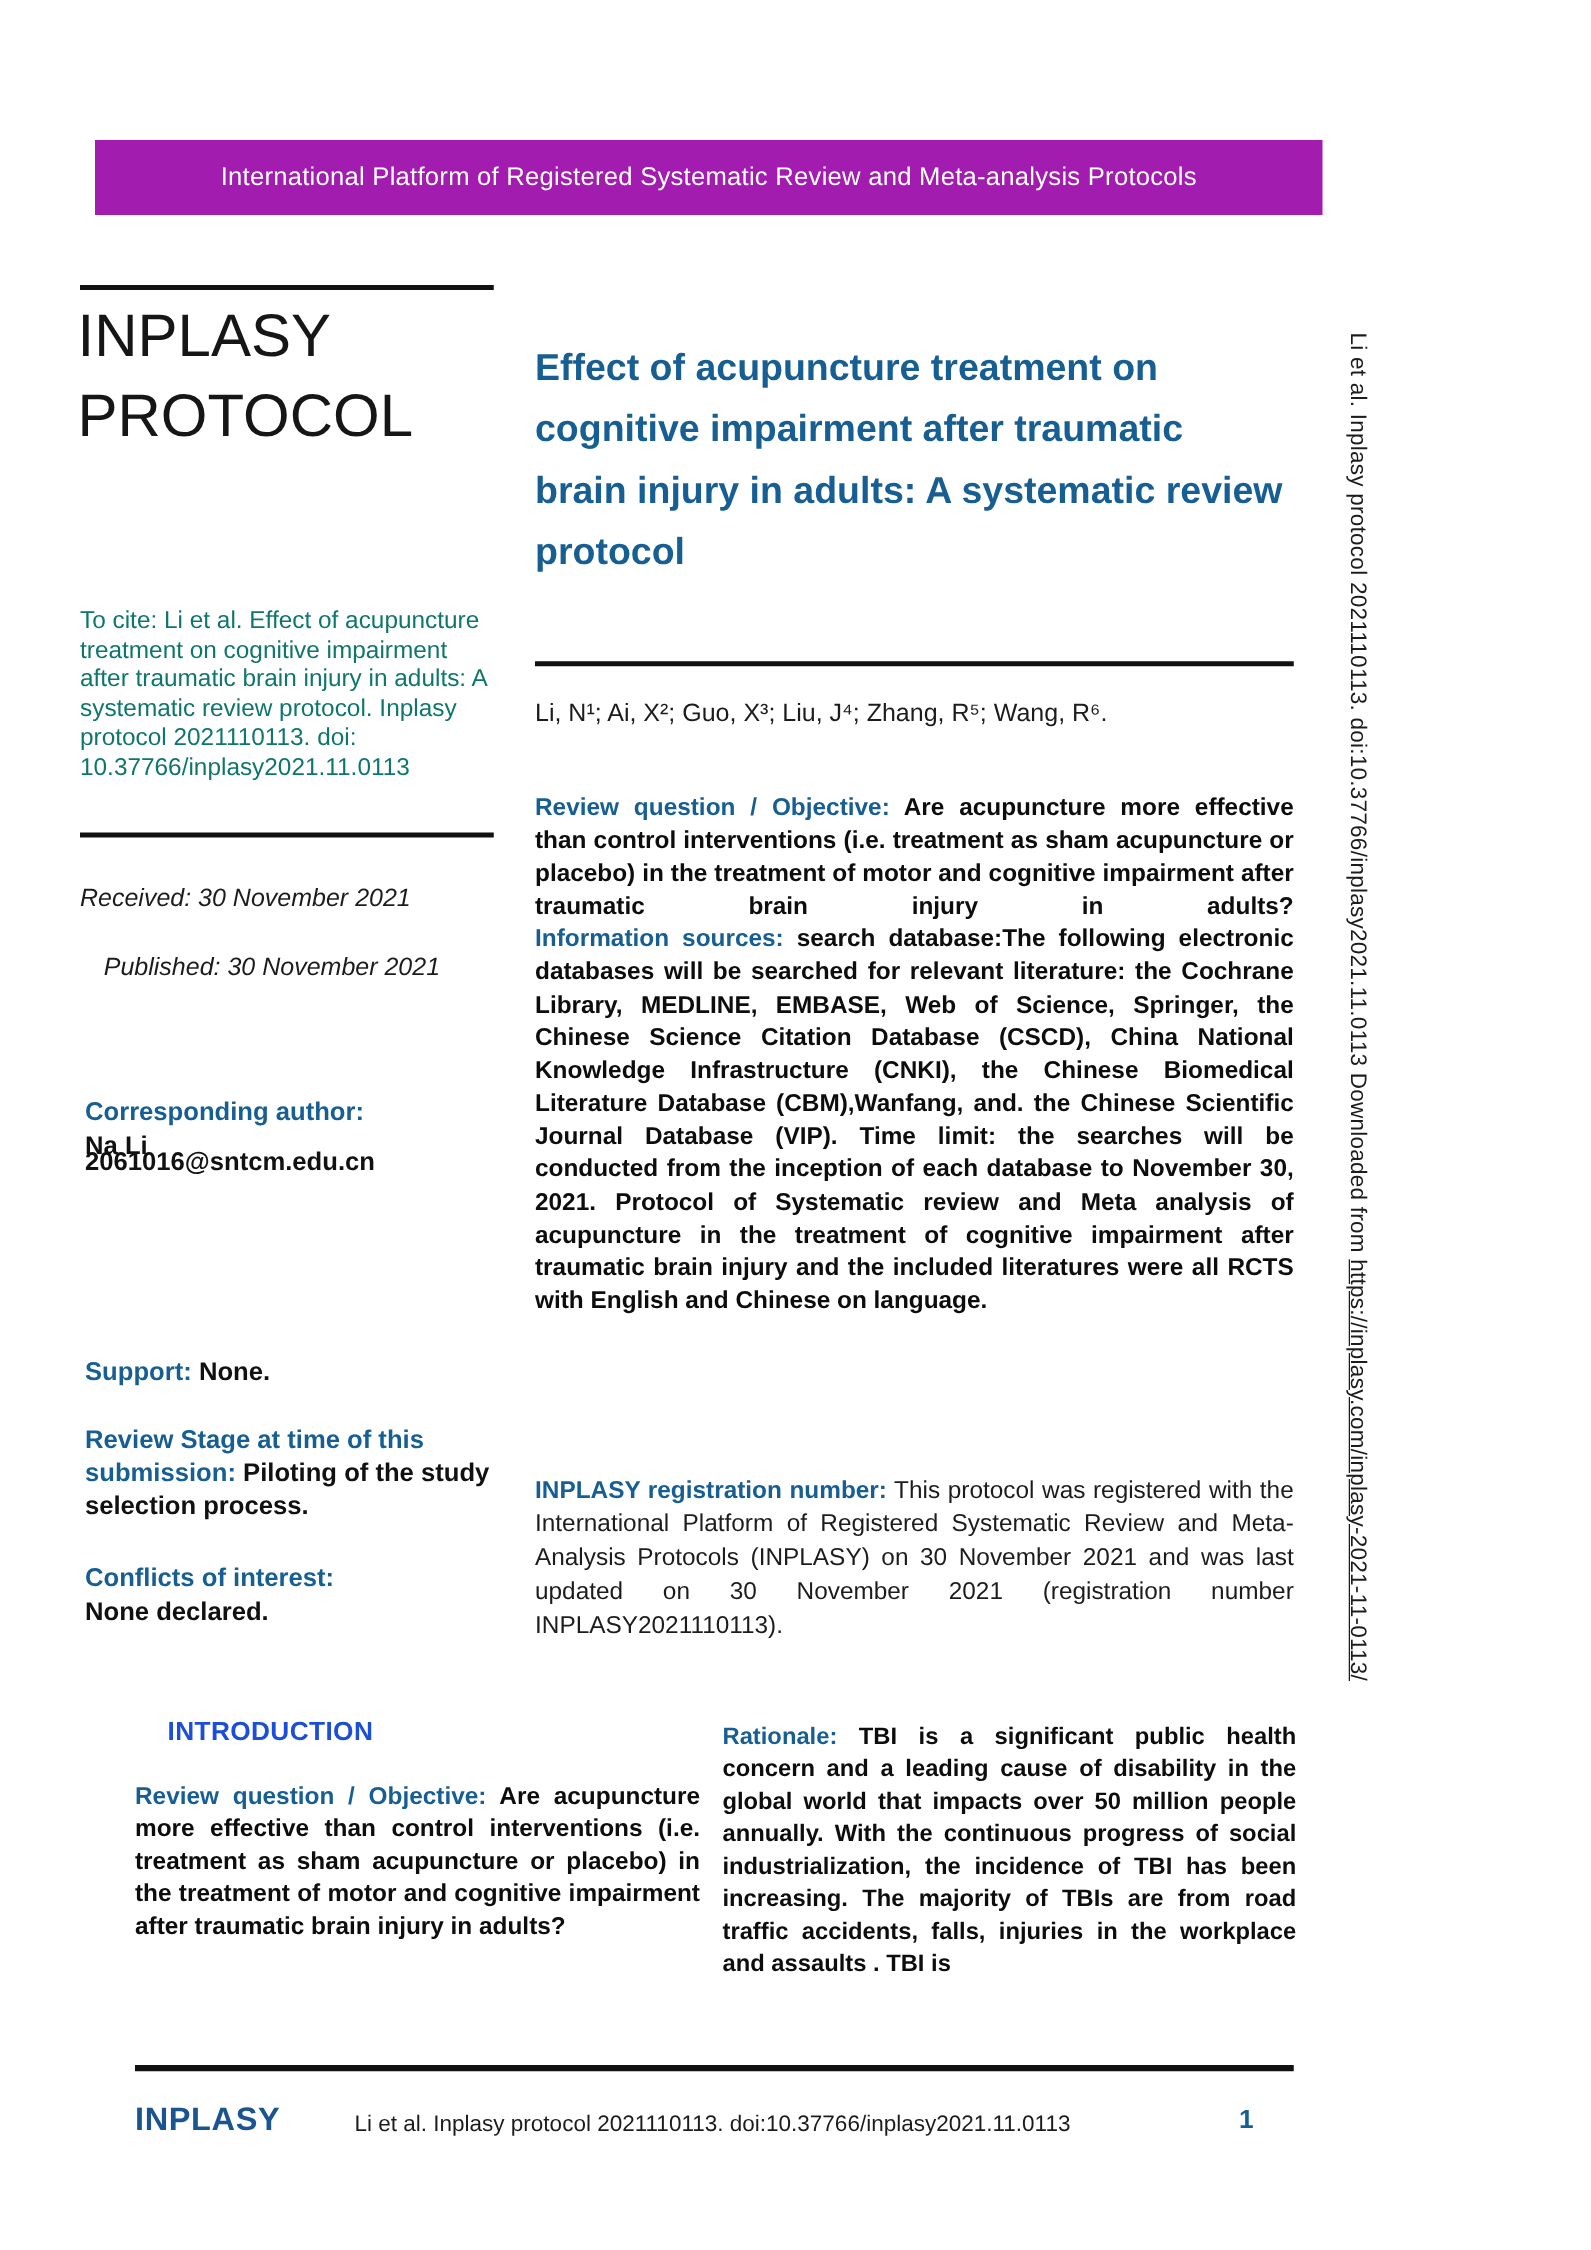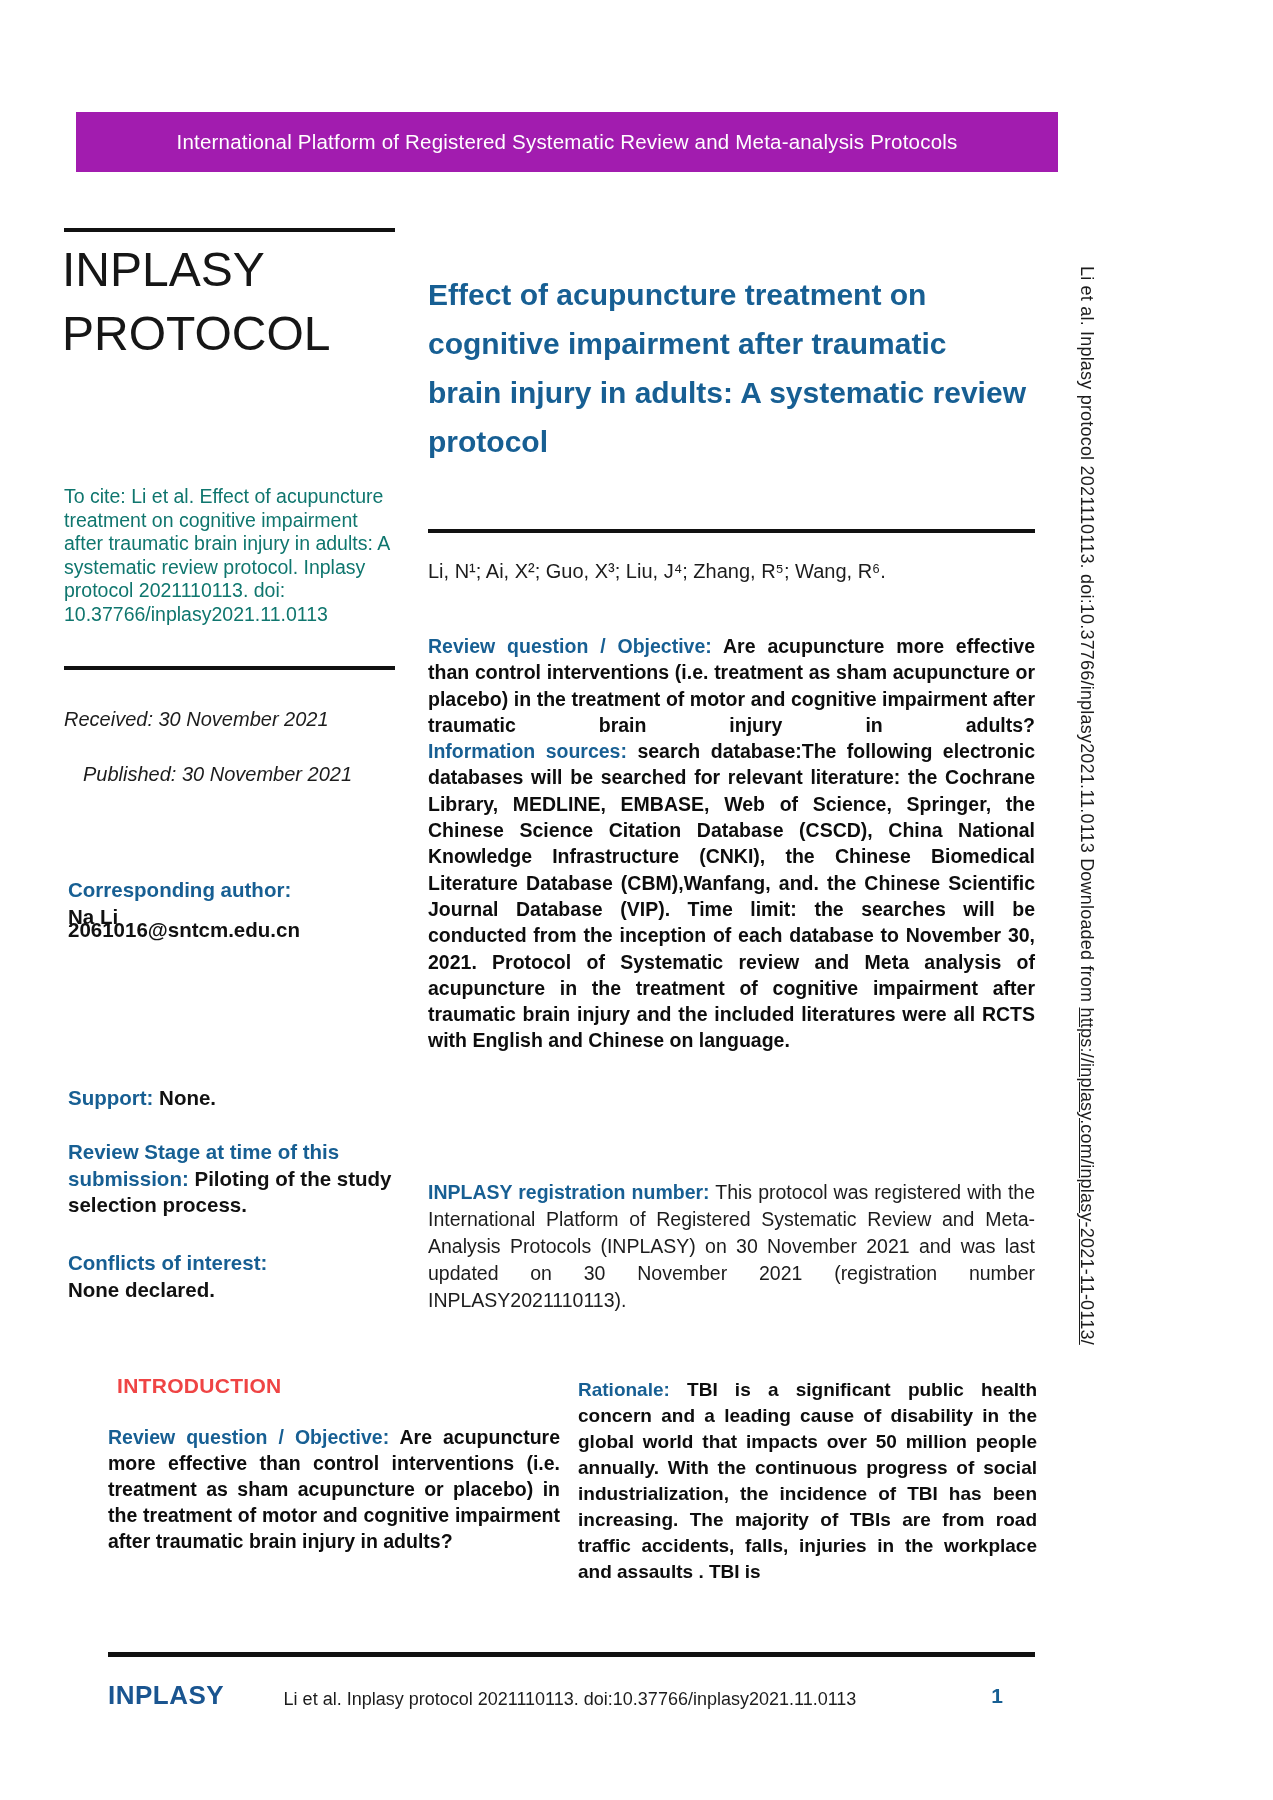--- a/index.html
+++ b/index.html
@@ -42,21 +42,21 @@
            font-weight:bold; color:#175f93; }
   .authors { left:428px; top:560px; width:610px; font-size:20px; color:#1c1c1c; }
   .mainparas { left:428px; top:633px; width:607px; }
   .mainparas p { font-size:19.5px; line-height:26.3px; font-weight:bold; color:#0d0d0d;
                  text-align:justify; }
   .mainparas p.full-justify { text-align-last:justify; }
   .registration { left:428px; top:1147px; width:607px; font-size:19.5px; line-height:27px;
                   color:#1c1c1c; text-align:justify;margin-top:32px; }
 
   
-  .introhead { left:117px; top:1374px; font-size:21px; font-weight:bold; color:#ef4444; letter-spacing:0.3px; }
+  .introhead { left:134px; top:1374px; font-size:21px; font-weight:bold; color:#1d4ed8; letter-spacing:0.3px; }
   .intropara { left:108px; top:1424px; width:452px; font-size:19.5px; line-height:26px;
                font-weight:bold; color:#0d0d0d; text-align:justify; }
   .rationale { left:578px; top:1377px; width:459px; font-size:19px; line-height:26px;
                font-weight:bold; color:#0d0d0d; text-align:justify; }
 
   
   .footer-logo { left:108px; top:1680px; font-size:26px; font-weight:bold; color:#1a5590; letter-spacing:0.5px; }
   .footer-cite { left:170px; top:1689px; width:800px; text-align:center; font-size:18px; color:#1c1c1c; }
   .footer-page { left:980px; top:1684px; width:34px; text-align:center; font-size:21px; font-weight:bold; color:#175f93; }
 

